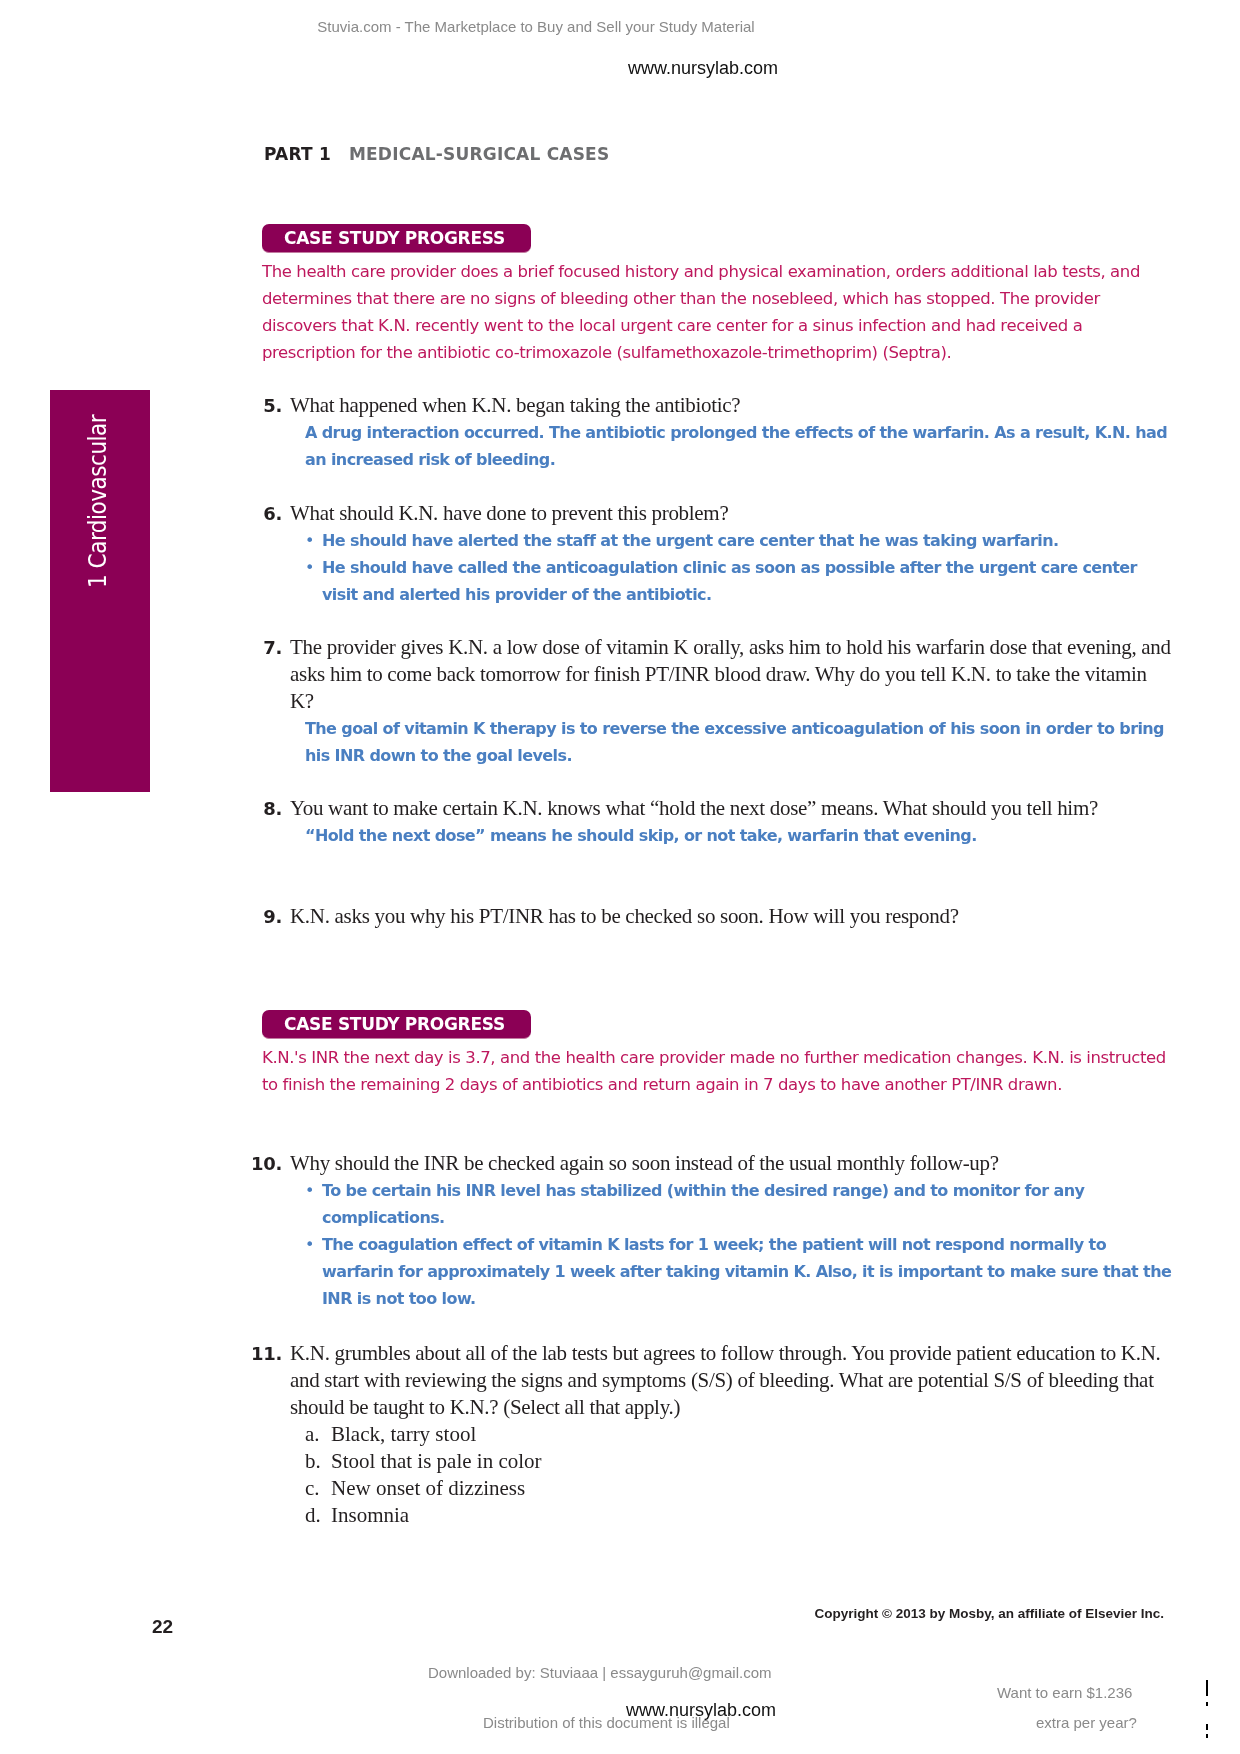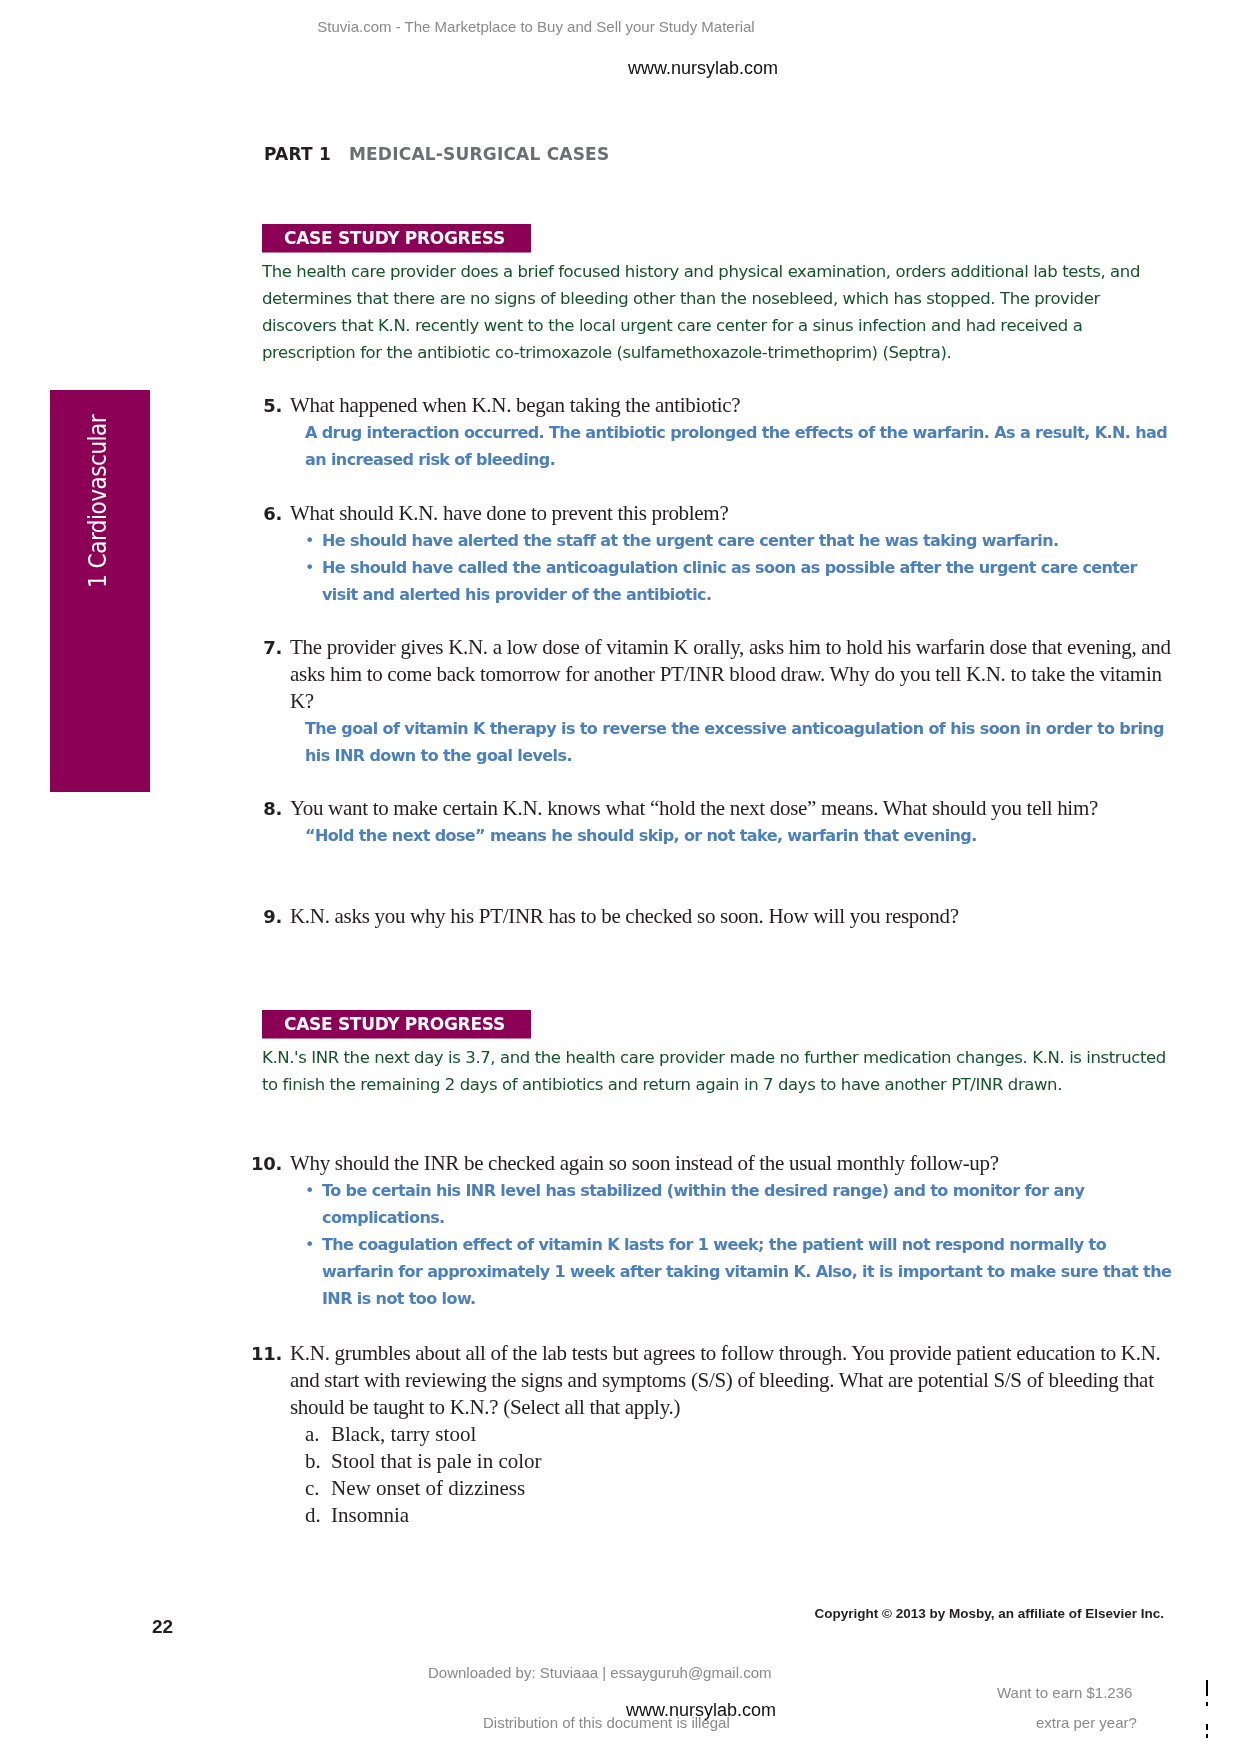--- a/index.html
+++ b/index.html
@@ -29,24 +29,25 @@
       position: absolute; left: 50%; top: 0; transform-origin: 0 0;
       transform: translate(-16px, 198px) rotate(-90deg);
       color: #ffffff; font-family: "DejaVu Sans", sans-serif; font-size: 24px;
       white-space: nowrap; font-stretch: condensed; letter-spacing: -0.5px;
     }
     .progress-badge {
       height: 28px; background: #8b0055; color: #fff;
       font-family: "DejaVu Sans", sans-serif; font-weight: bold; font-size: 17px;
       line-height: 28px; padding: 0 0 0 22px; width: 247px; letter-spacing: -0.3px;
       border-bottom: 1px solid #c27ba0;
+      border-radius: 7px;
     }
     .progress-text {
       font-family: "DejaVu Sans", sans-serif; font-size: 16.5px; line-height: 27px;
-      color: #14532d; letter-spacing: -0.4px; width: 905px;
+      color: #be185d; letter-spacing: -0.4px; width: 905px;
     }
     .q { left: 262px; width: 910px; }
     .q-row { display: flex; font-size: 21px; line-height: 27px; color: #231f20; letter-spacing: -0.3px; }
     .q-num {
       font-family: "DejaVu Sans", sans-serif; font-weight: bold; font-size: 18px;
       width: 42px; text-align: right; padding-right: 8px; box-sizing: border-box; flex: none;
       margin-left: -14px;
     }
     .q-text { flex: 1; }
     .ans {
@@ -106,21 +107,21 @@
     </div>
   <div class="ans ans-bullet">
       <span class="dot">•</span>
       <span>He should have called the anticoagulation clinic as soon as possible after the urgent care center visit and alerted his provider of the antibiotic.</span>
     </div>
 </div>
 
 <div class="abs q" style="top:634px;">
   <div class="q-row">
       <span class="q-num">7.</span>
-      <span class="q-text">The provider gives K.N. a low dose of vitamin K orally, asks him to hold his warfarin dose that evening, and asks him to come back tomorrow for another PT/INR blood draw. Why do you tell K.N. to take the vitamin K?</span>
+      <span class="q-text">The provider gives K.N. a low dose of vitamin K orally, asks him to hold his warfarin dose that evening, and asks him to come back tomorrow for finish PT/INR blood draw. Why do you tell K.N. to take the vitamin K?</span>
     </div>
   <div class="ans">The goal of vitamin K therapy is to reverse the excessive anticoagulation of his soon in order to bring his INR down to the goal levels.</div>
 </div>
 
 <div class="abs q" style="top:795px;">
   <div class="q-row">
       <span class="q-num">8.</span>
       <span class="q-text">You want to make certain K.N. knows what “hold the next dose” means. What should you tell him?</span>
     </div>
   <div class="ans">“Hold the next dose” means he should skip, or not take, warfarin that evening.</div>

